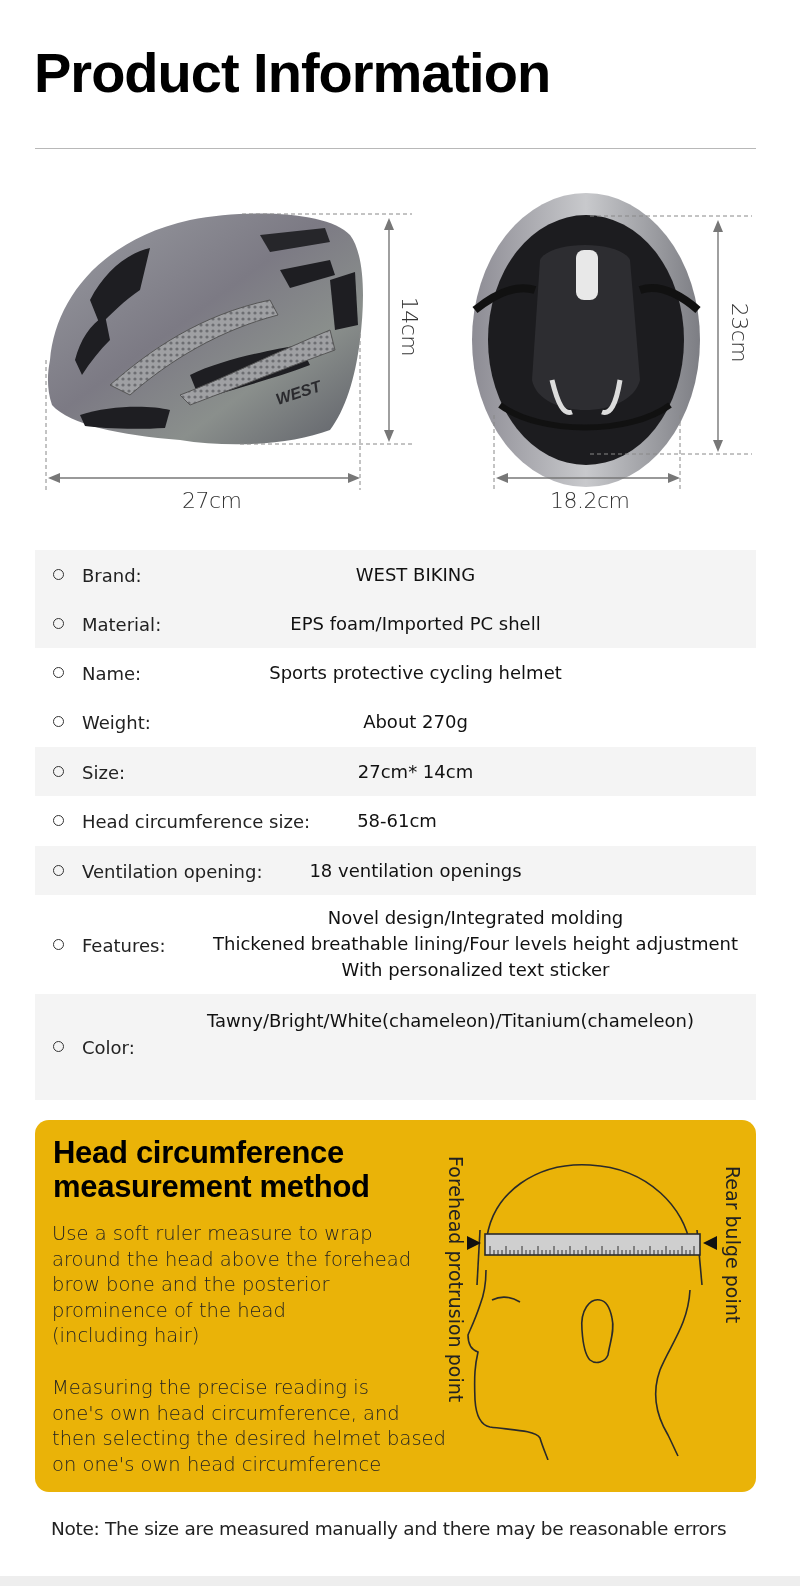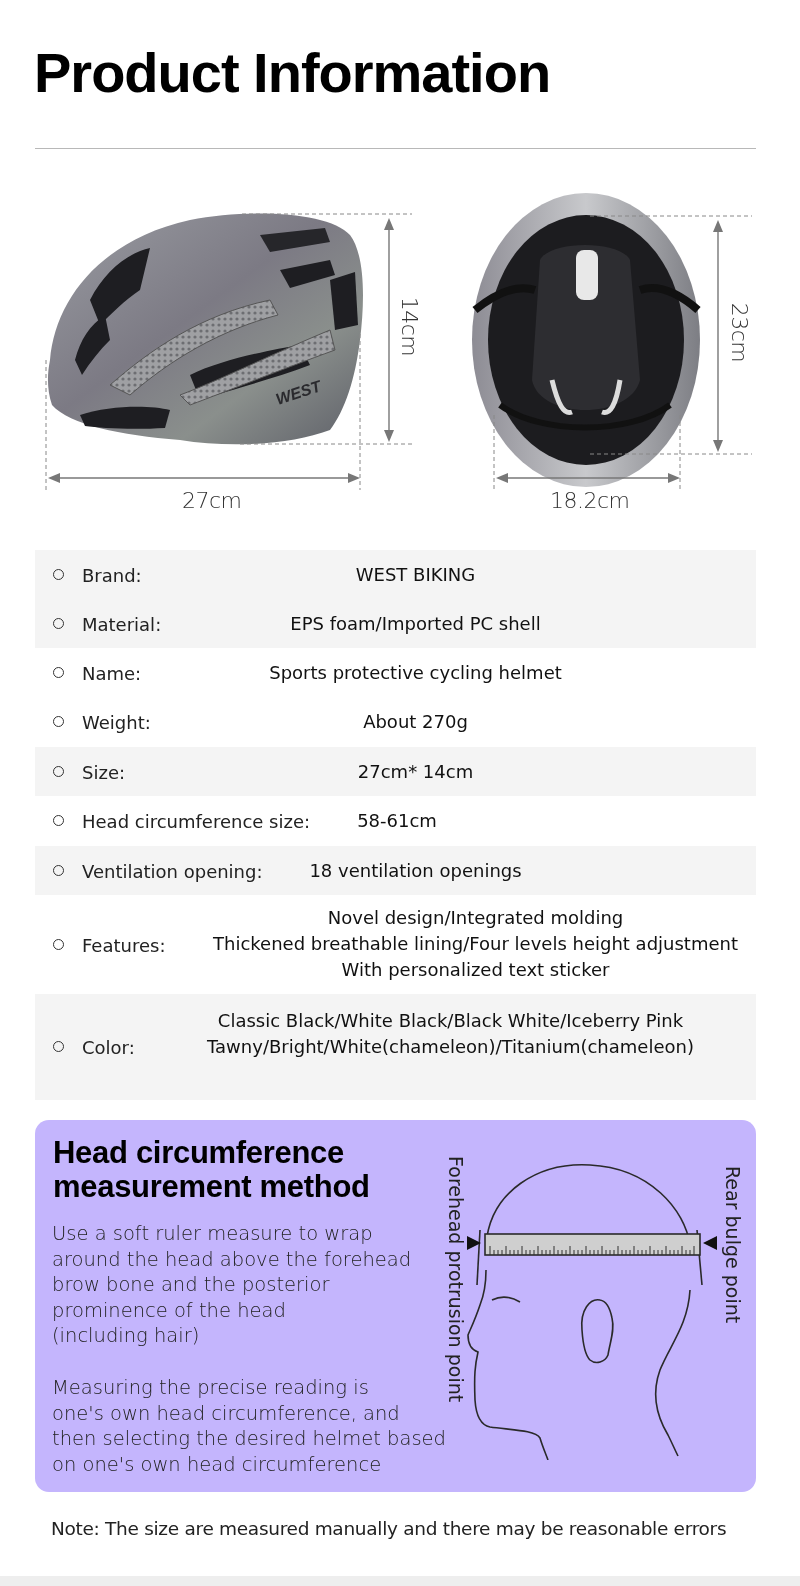--- a/index.html
+++ b/index.html
@@ -31,21 +31,21 @@
     position: absolute; left: 47px; font-size: 18px; color: #222; top: 50%;
     transform: translateY(-50%); white-space: nowrap; font-family: "DejaVu Sans", sans-serif;
   }
   .spec-value {
     font-size: 18px; color: #111; text-align: center; line-height: 26px; white-space: nowrap;
     font-family: "DejaVu Sans", sans-serif;
   }
 
   .measure-card {
     position: absolute; left: 35px; top: 1120px; width: 721px; height: 372px;
-    background: #c4b5fd; border-radius: 14px;
+    background: #eab308; border-radius: 14px;
   }
   .measure-title {
     position: absolute; left: 18px; top: 16px; font-family: "Liberation Sans", sans-serif;
     font-weight: bold; font-size: 31px; line-height: 34px; color: #000; letter-spacing: -0.3px;
   }
   .measure-para {
     position: absolute; left: 17px; font-size: 19.5px; line-height: 25.6px; color: #222;
     font-family: "DejaVu Sans", sans-serif; font-weight: 300; white-space: nowrap;
   }
   .vert-text {
@@ -199,21 +199,20 @@
     <div class="spec-value" style="position:absolute; left:150px; right:-10px; top:10px;">
       <div>Novel design/Integrated molding</div>
       <div>Thickened breathable lining/Four levels height adjustment</div>
       <div>With personalized text sticker</div>
     </div>
   </div>
   <div class="spec-row shaded" style="height:106px;">
     <span class="bullet"></span>
     <span class="spec-label">Color:</span>
     <div class="spec-value" style="position:absolute; left:150px; right:40px; top:14px;">
-      <div>Classic Black/White Black/Black White/Iceberry Pink</div>
       <div>Tawny/Bright/White(chameleon)/Titanium(chameleon)</div>
     </div>
   </div>
 </div>
 
 <div class="measure-card">
   <div class="measure-title">
     <div>Head circumference</div>
     <div>measurement method</div>
   </div>

